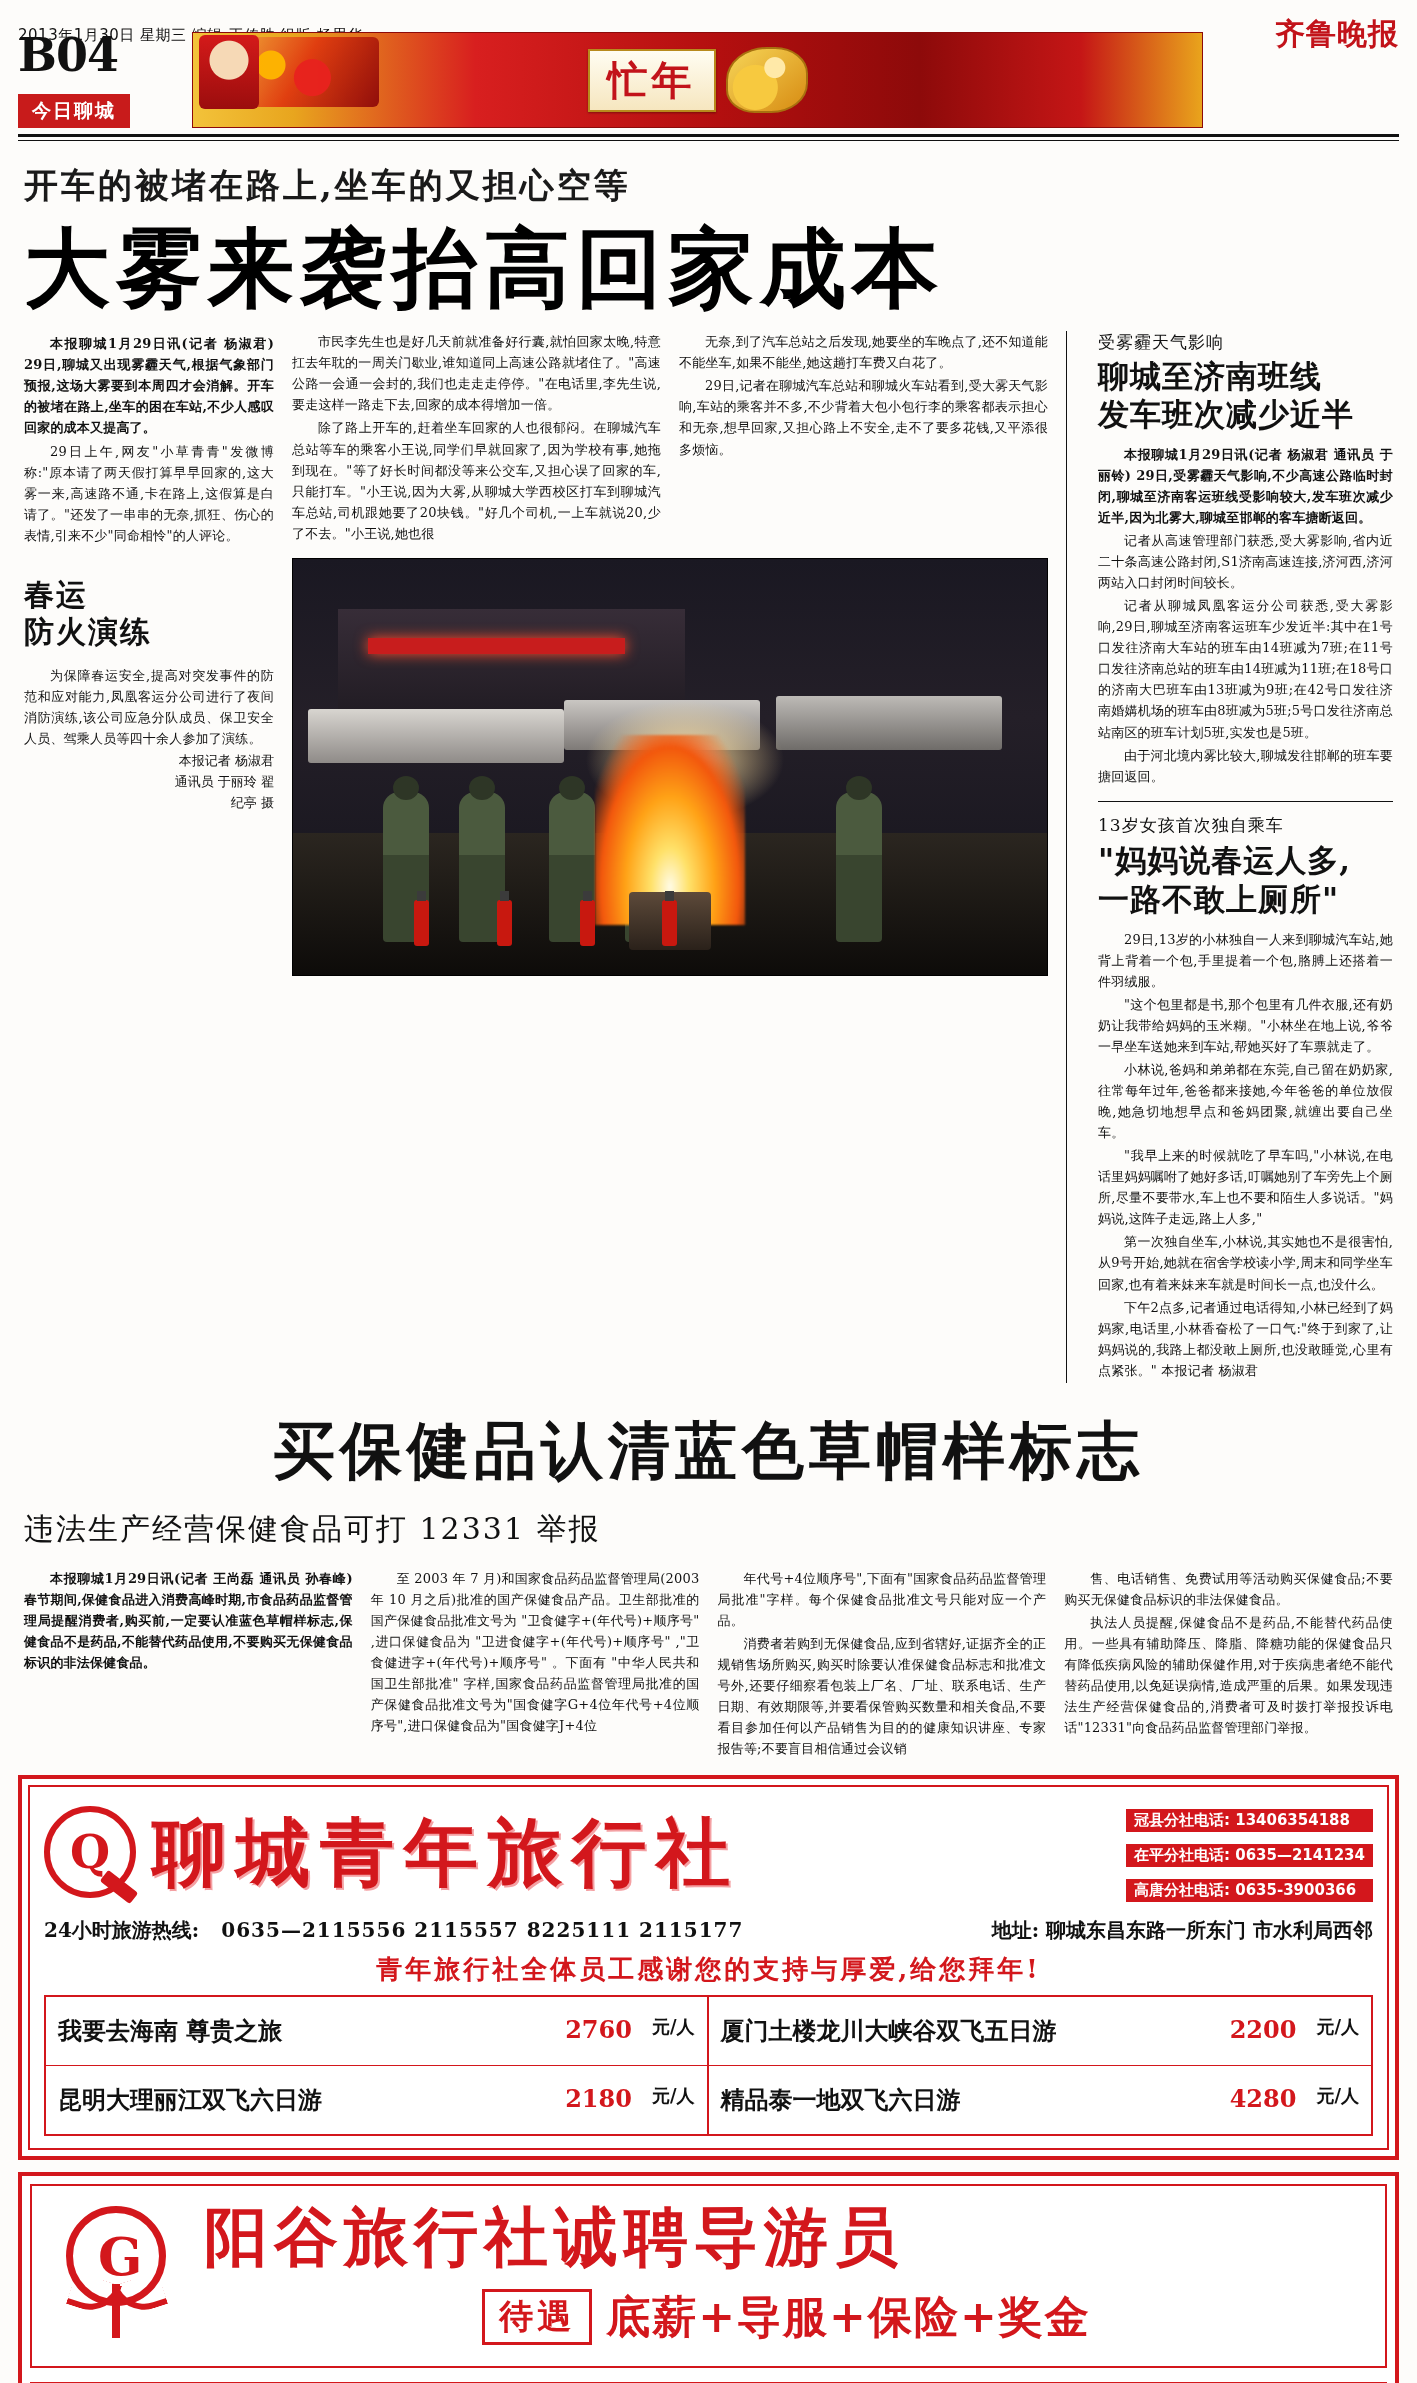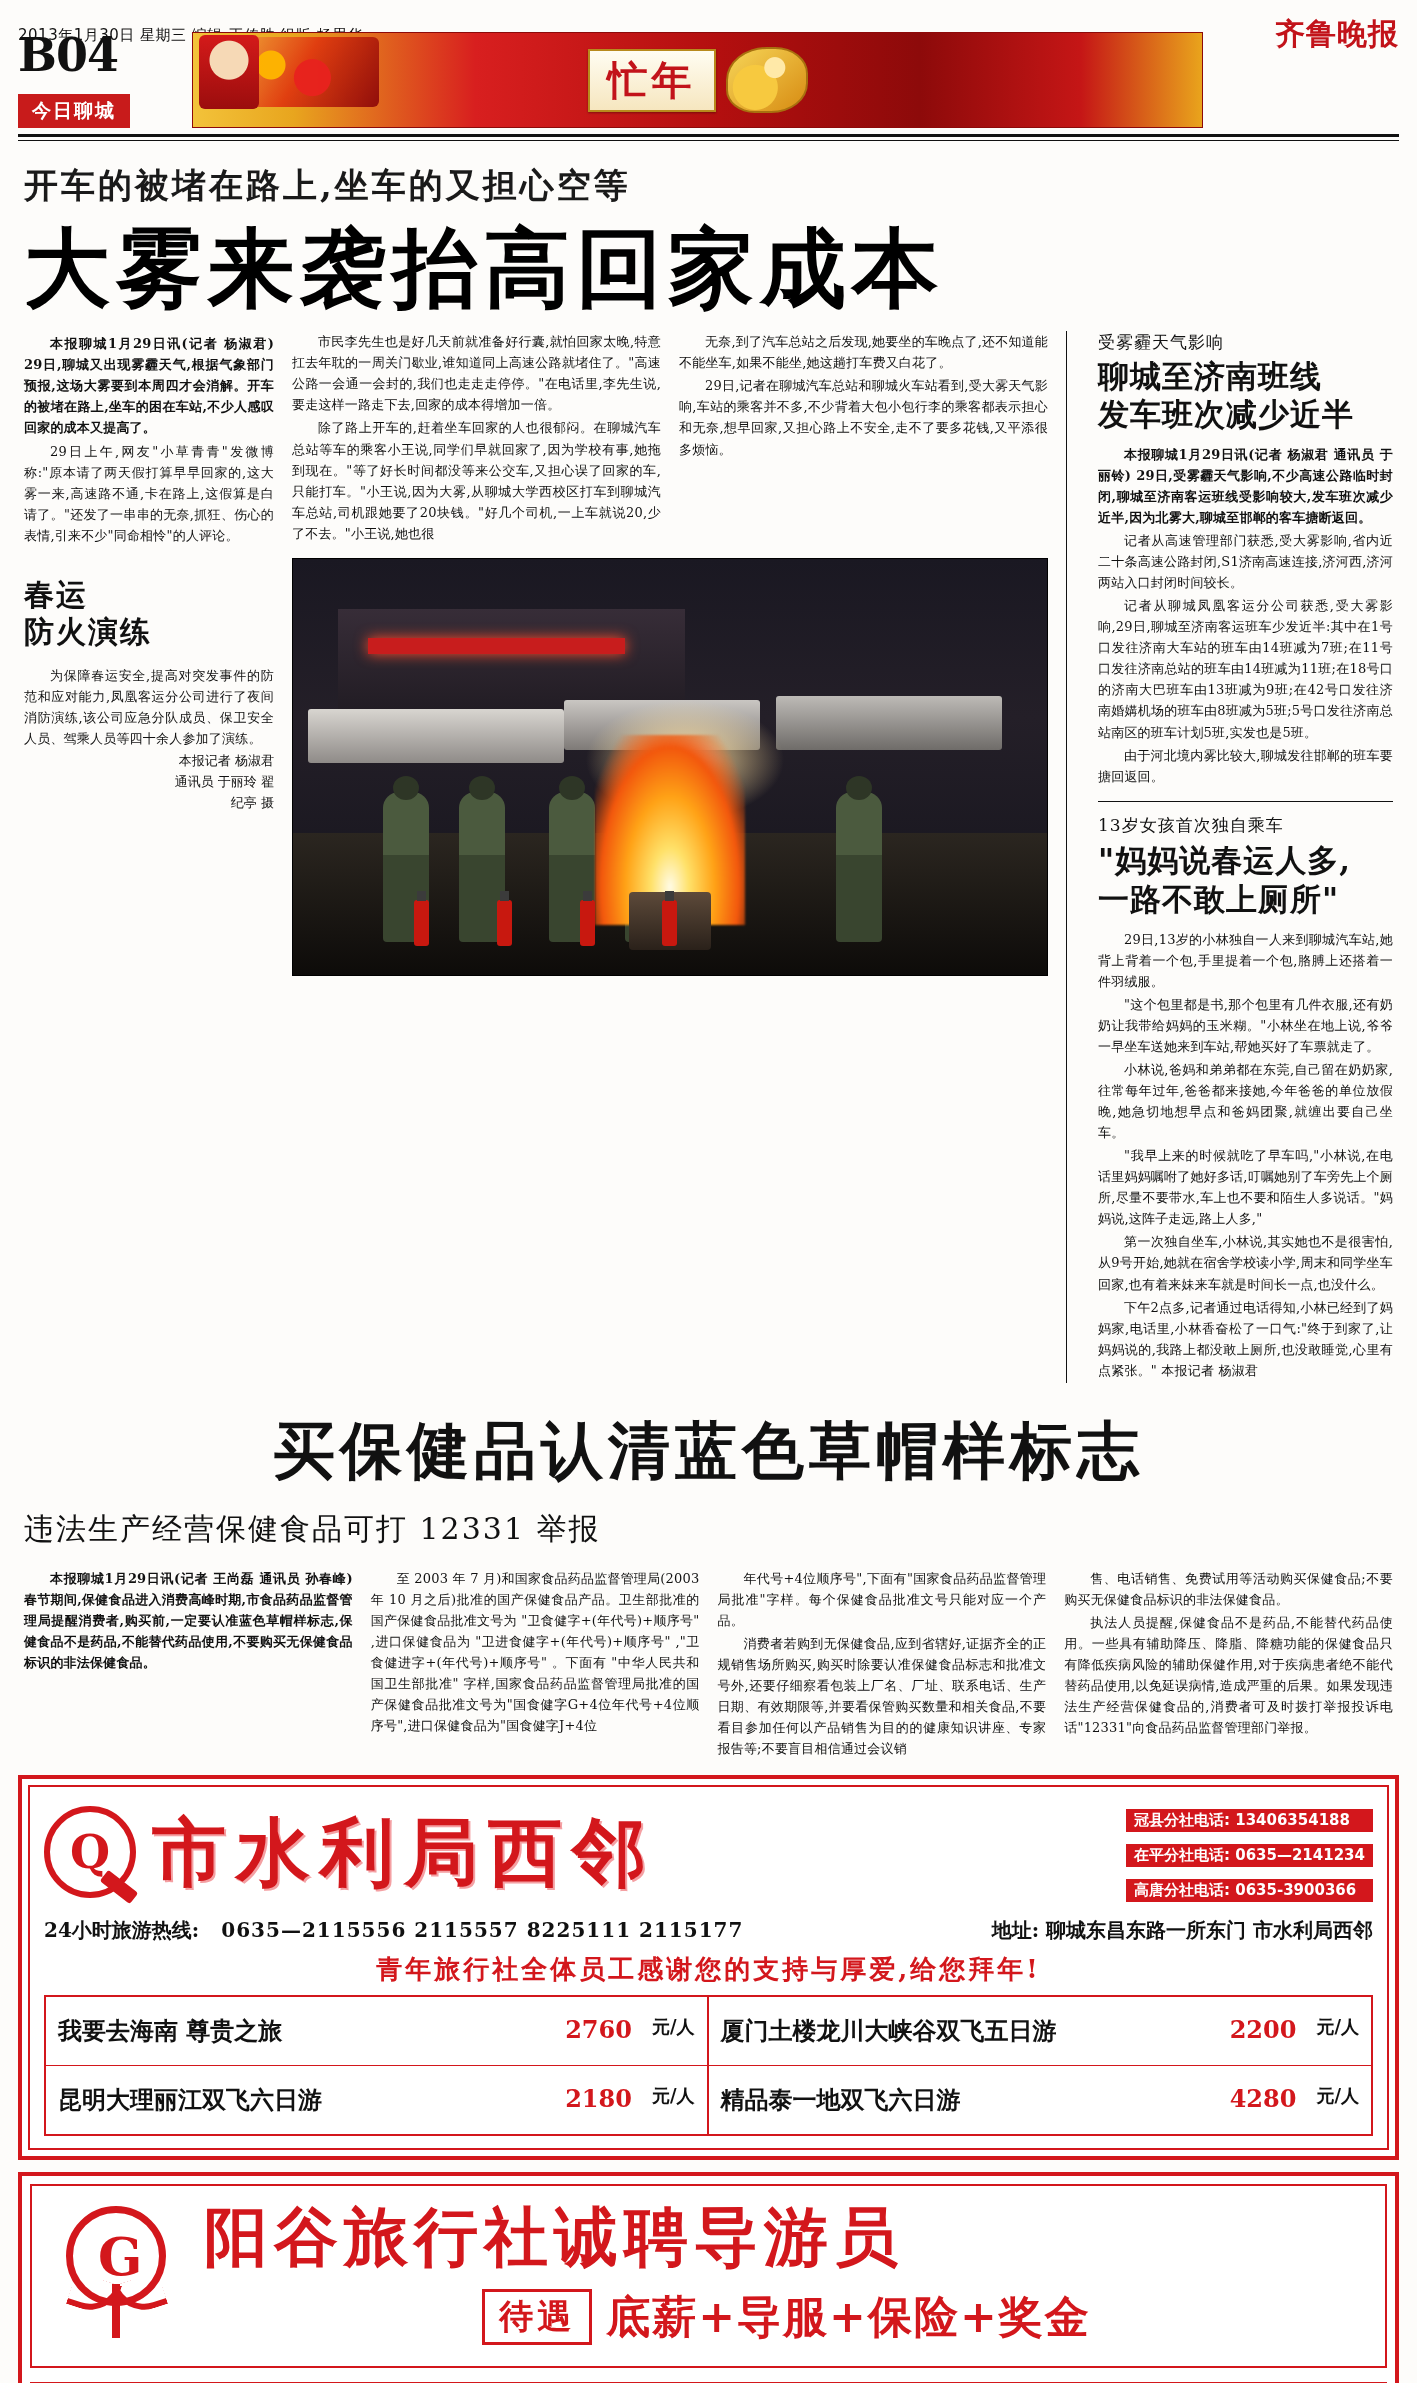--- a/index.html
+++ b/index.html
@@ -447,21 +447,21 @@
       <p>执法人员提醒,保健食品不是药品,不能替代药品使用。一些具有辅助降压、降脂、降糖功能的保健食品只有降低疾病风险的辅助保健作用,对于疾病患者绝不能代替药品使用,以免延误病情,造成严重的后果。如果发现违法生产经营保健食品的,消费者可及时拨打举报投诉电话"12331"向食品药品监督管理部门举报。</p>
     </div>
   </div>
 
   <div class="ad1">
     <div class="ad1-inner">
       <div class="ad1-top">
         <div class="ad1-logo">
           <span>Q</span>
         </div>
-        <div class="ad1-name">市水利局西邻</div>
+        <div class="ad1-name">聊城青年旅行社</div>
         <div class="ad1-branches">
           <div class="ad1-branch">冠县分社电话: 13406354188</div>
           <div class="ad1-branch">在平分社电话: 0635—2141234</div>
           <div class="ad1-branch">高唐分社电话:     0635-3900366</div>
         </div>
       </div>
       <div class="ad1-hot">
         <div>24小时旅游热线:</div>
         <div class="nums">0635—2115556     2115557      8225111      2115177</div>
         <div class="addr">地址: 聊城东昌东路一所东门   市水利局西邻</div>

